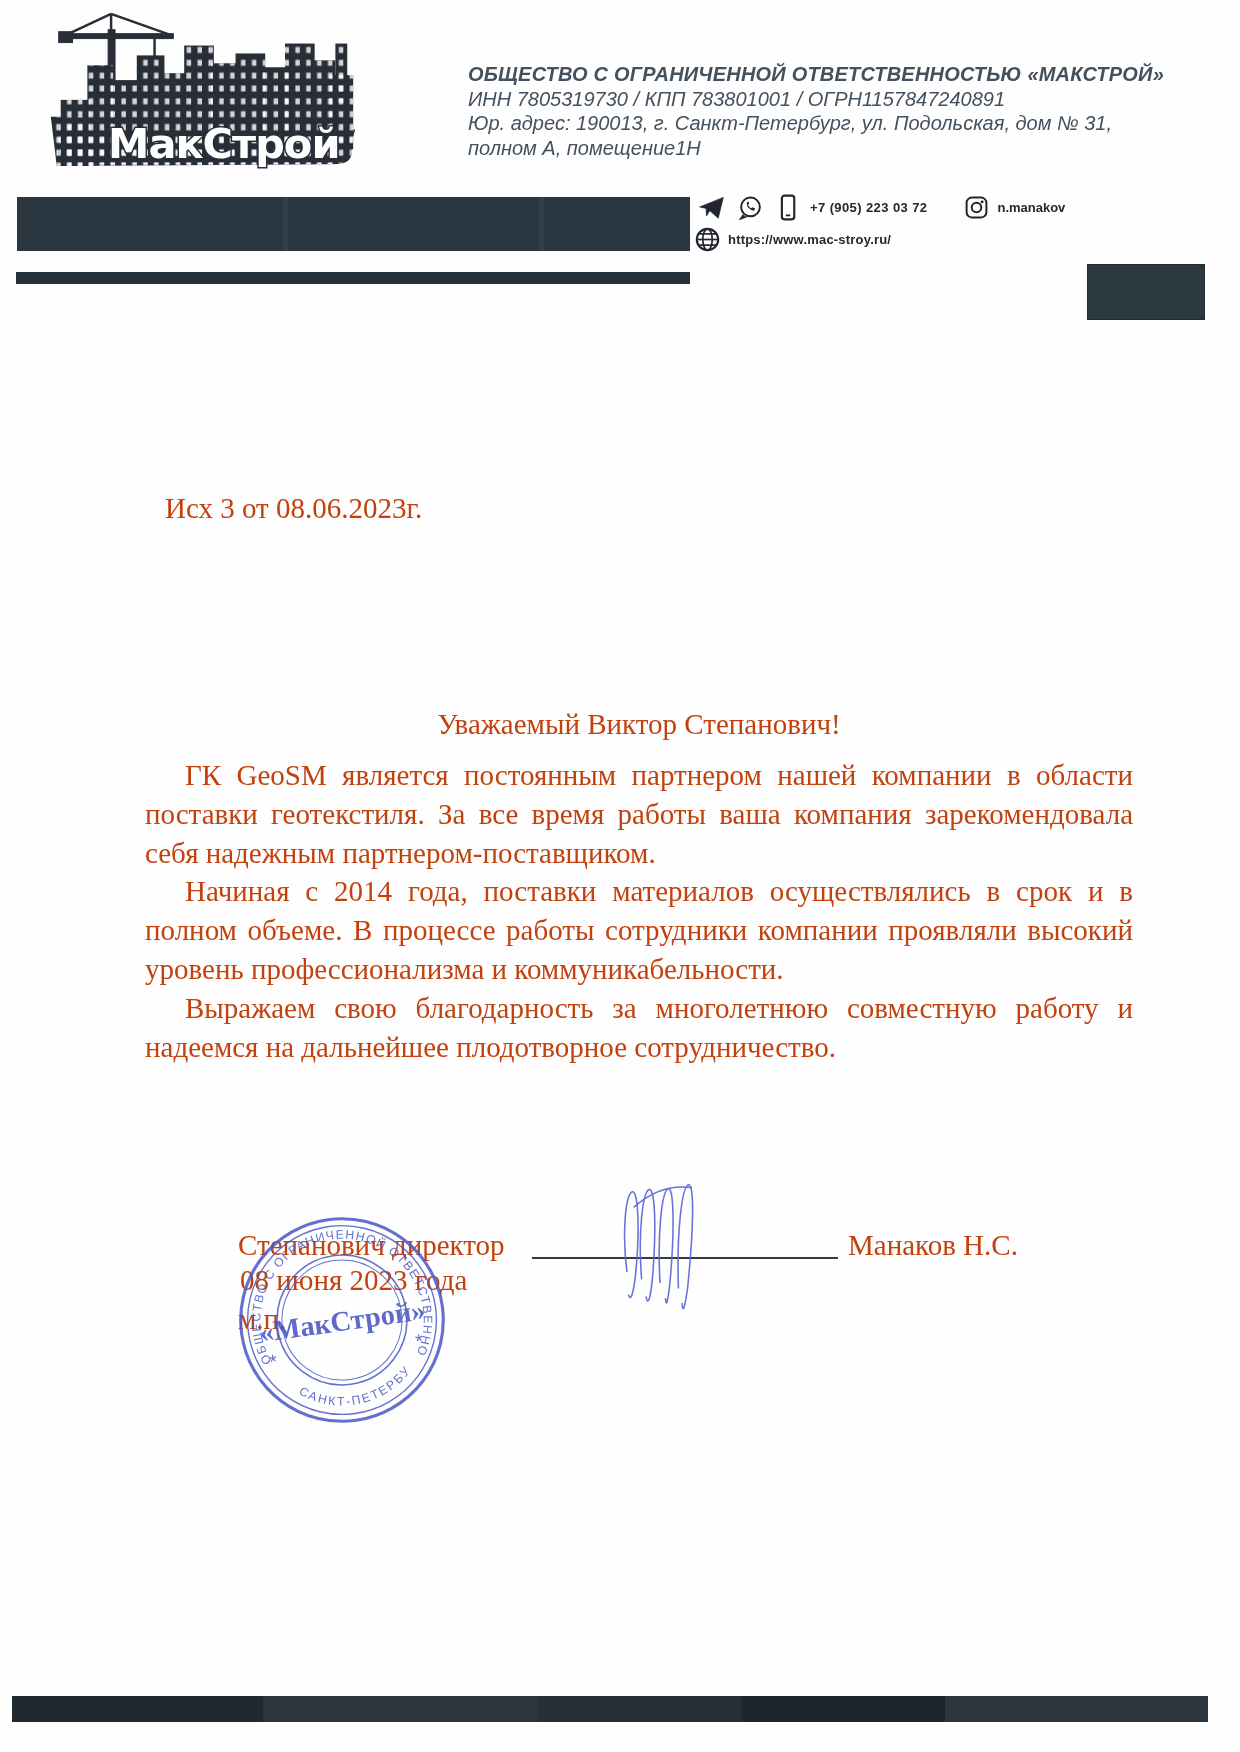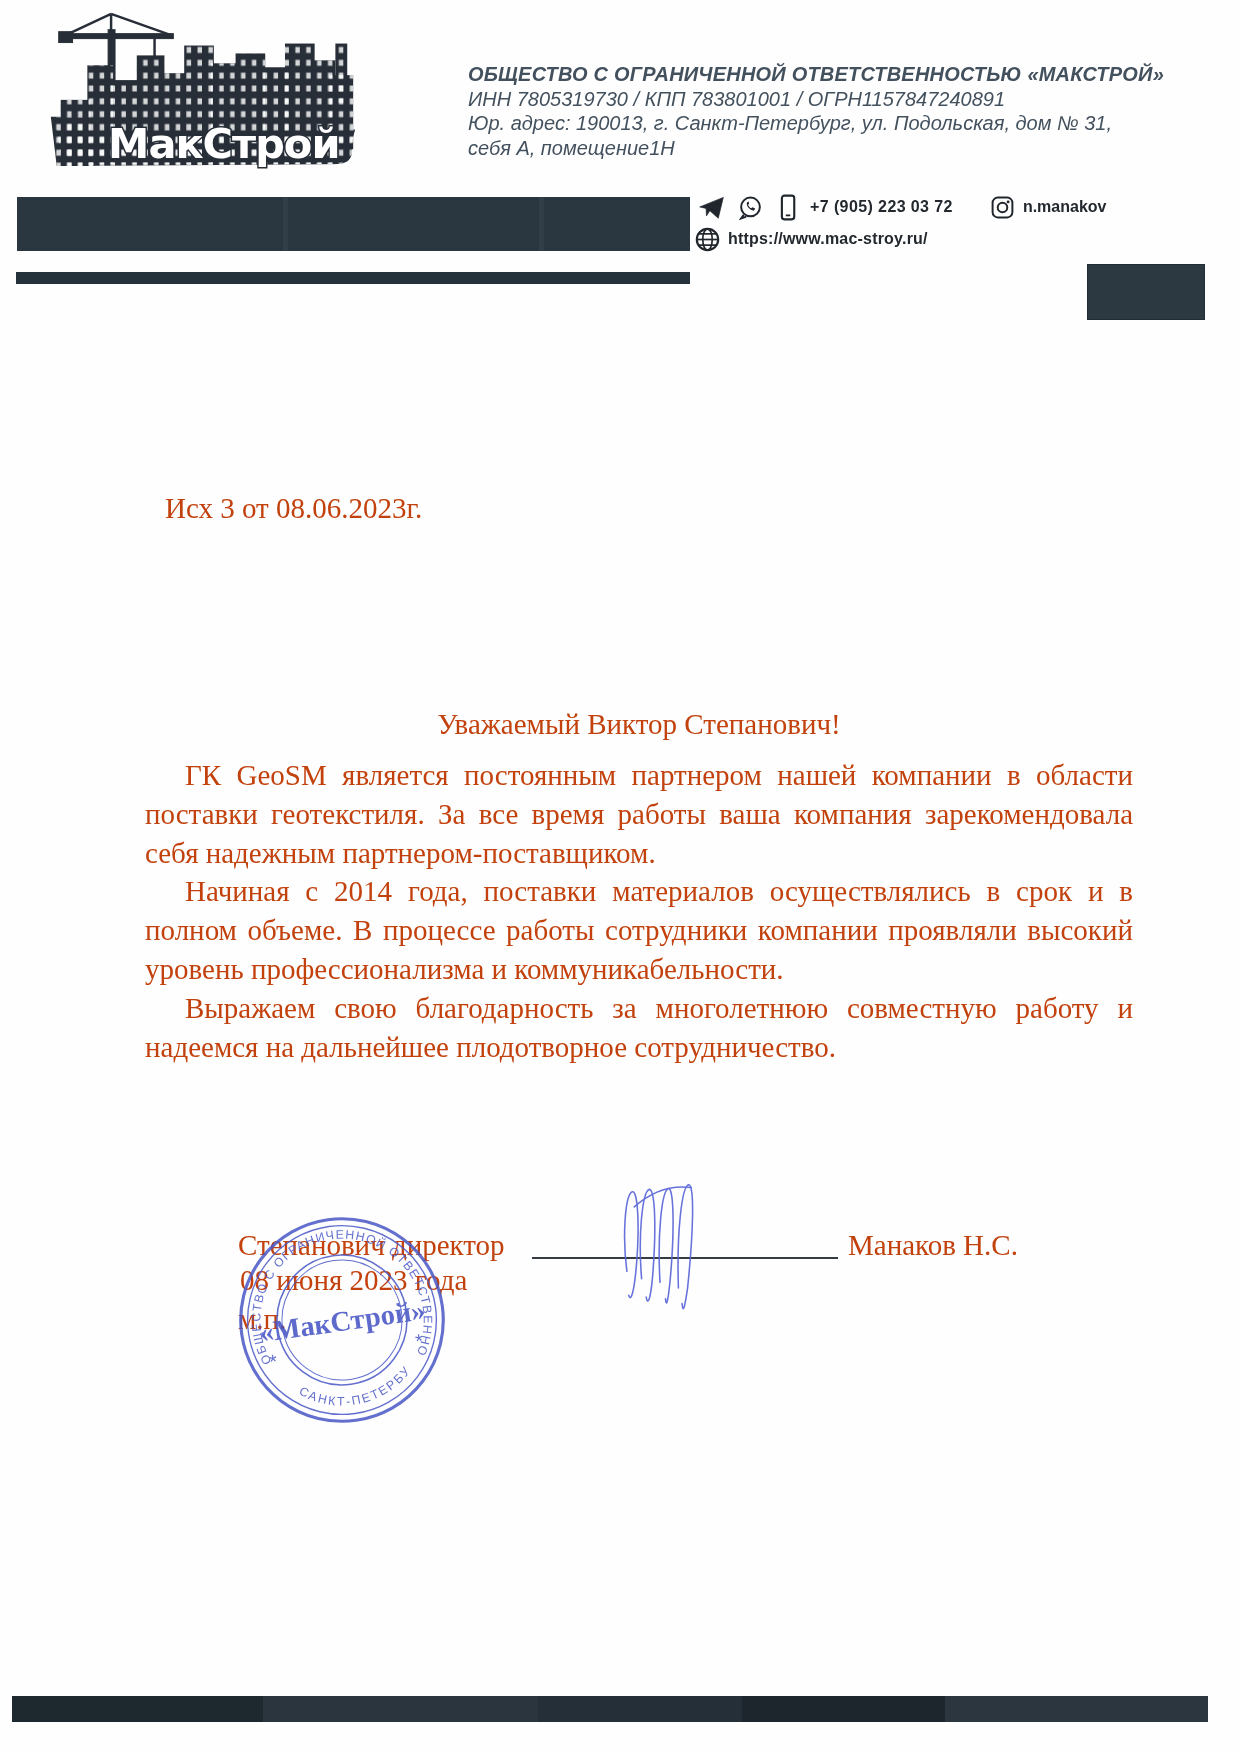--- a/index.html
+++ b/index.html
@@ -4,21 +4,21 @@
 <style>
   html,body{margin:0;padding:0;background:#e9e9e9;}
   .page{position:relative;width:1240px;height:1752px;background:#fefefe;
         font-family:"Liberation Sans",sans-serif;overflow:hidden;margin:0 auto;}
   .abs{position:absolute;}
   
   .logo{left:42px;top:6px;width:318px;height:166px;}
   .header-block{left:468px;top:62px;width:720px;color:#43505d;font-size:20px;line-height:24.5px;font-style:italic;}
   .header-line.bold{font-weight:bold;letter-spacing:.2px;}
   
-  .contact-row{display:flex;align-items:center;color:#22282e;font-weight:bold;font-size:16px;}
+  .contact-row{display:flex;align-items:center;color:#22282e;font-weight:bold;font-size:13px;}
   .row1{left:698px;top:192px;height:30px;}
   .row2{left:694px;top:224px;height:30px;}
   .cicon{display:inline-block;flex:0 0 auto;}
   .phone-text{margin-left:11px;letter-spacing:.4px;}
   .ig-handle{margin-left:8px;}
   .url-text{margin-left:7px;letter-spacing:.2px;}
   .mi{margin-left:13px;}
   .mi-big{margin-left:37px;}
   
   .bar{position:absolute;}
@@ -83,21 +83,21 @@
       </g>
       <use href="#tw" fill="url(#win)"></use>
     </g>
     <text x="66" y="154" font-size="42" font-weight="bold" letter-spacing="-1" font-family="DejaVu Sans, sans-serif" fill="#ffffff" stroke="#272e37" stroke-width="3" paint-order="stroke">МакСтрой</text>
   </svg>
 
   <div class="abs header-block">
     <div class="header-line bold">ОБЩЕСТВО С ОГРАНИЧЕННОЙ ОТВЕТСТВЕННОСТЬЮ «МАКСТРОЙ»</div>
     <div class="header-line">ИНН 7805319730 / КПП 783801001 / ОГРН1157847240891</div>
     <div class="header-line">Юр. адрес: 190013, г. Санкт-Петербург, ул. Подольская, дом № 31,</div>
-    <div class="header-line">себя А, помещение1Н</div>
+    <div class="header-line">полном А, помещение1Н</div>
   </div>
 
   <div class="abs contact-row row1">
     <svg class="cicon" width="27" height="27" viewBox="0 0 24 24">
       <path d="M1.5,11.5 L22.5,3 L18,21.5 L10.5,14.8 L7.5,19.5 L7.2,12.8 Z M10.5,14.8 L19,6" fill="#20262c" stroke="#20262c" stroke-width="0.6"></path>
     </svg>
     <svg class="cicon mi" width="25" height="25" viewBox="0 0 24 24">
       <circle cx="12" cy="11.5" r="9" fill="none" stroke="#20262c" stroke-width="1.9"></circle>
       <path d="M5.5,19 L3,22.5 L8,20.8" fill="none" stroke="#20262c" stroke-width="1.9"></path>
       <path d="M8.5,7.5 c-0.5,3.5 2.6,7 6.8,7.6 l1.2-2.2 -2.6-1.2 -1.2,1 c-1.4-0.7-2.6-1.9-3.1-3.4 l1.2-1 -0.9-2.4 z" fill="#20262c"></path>

